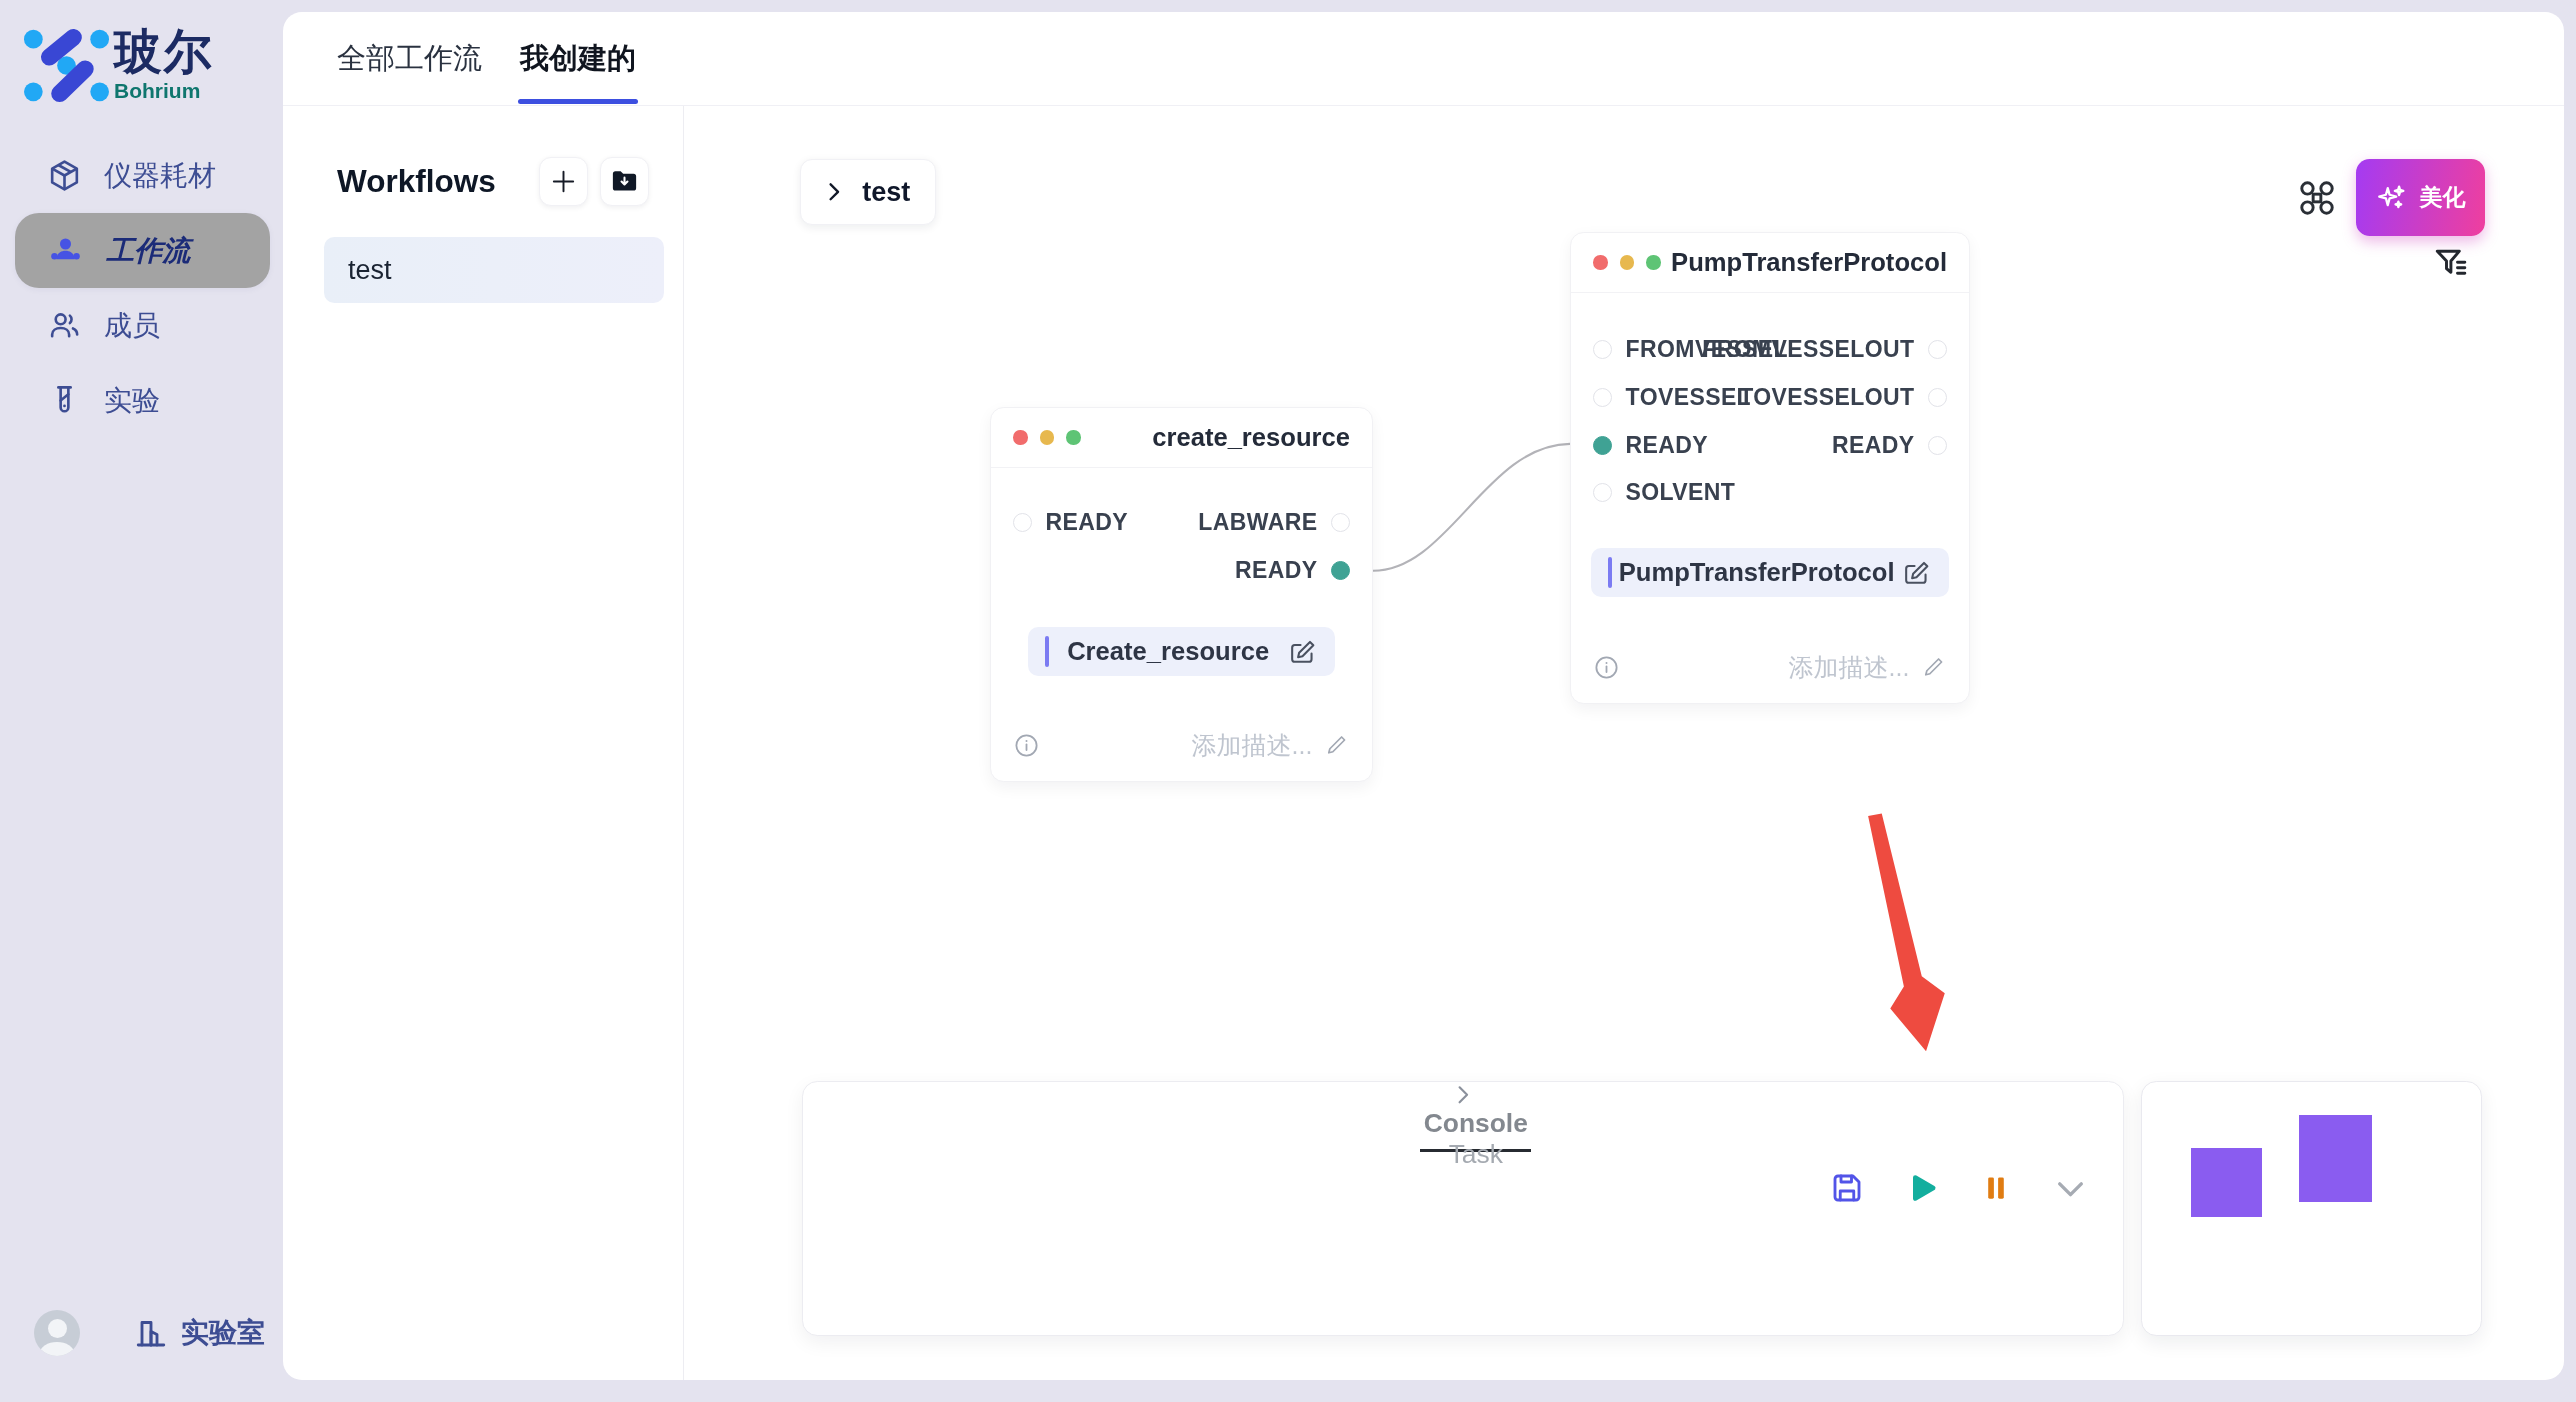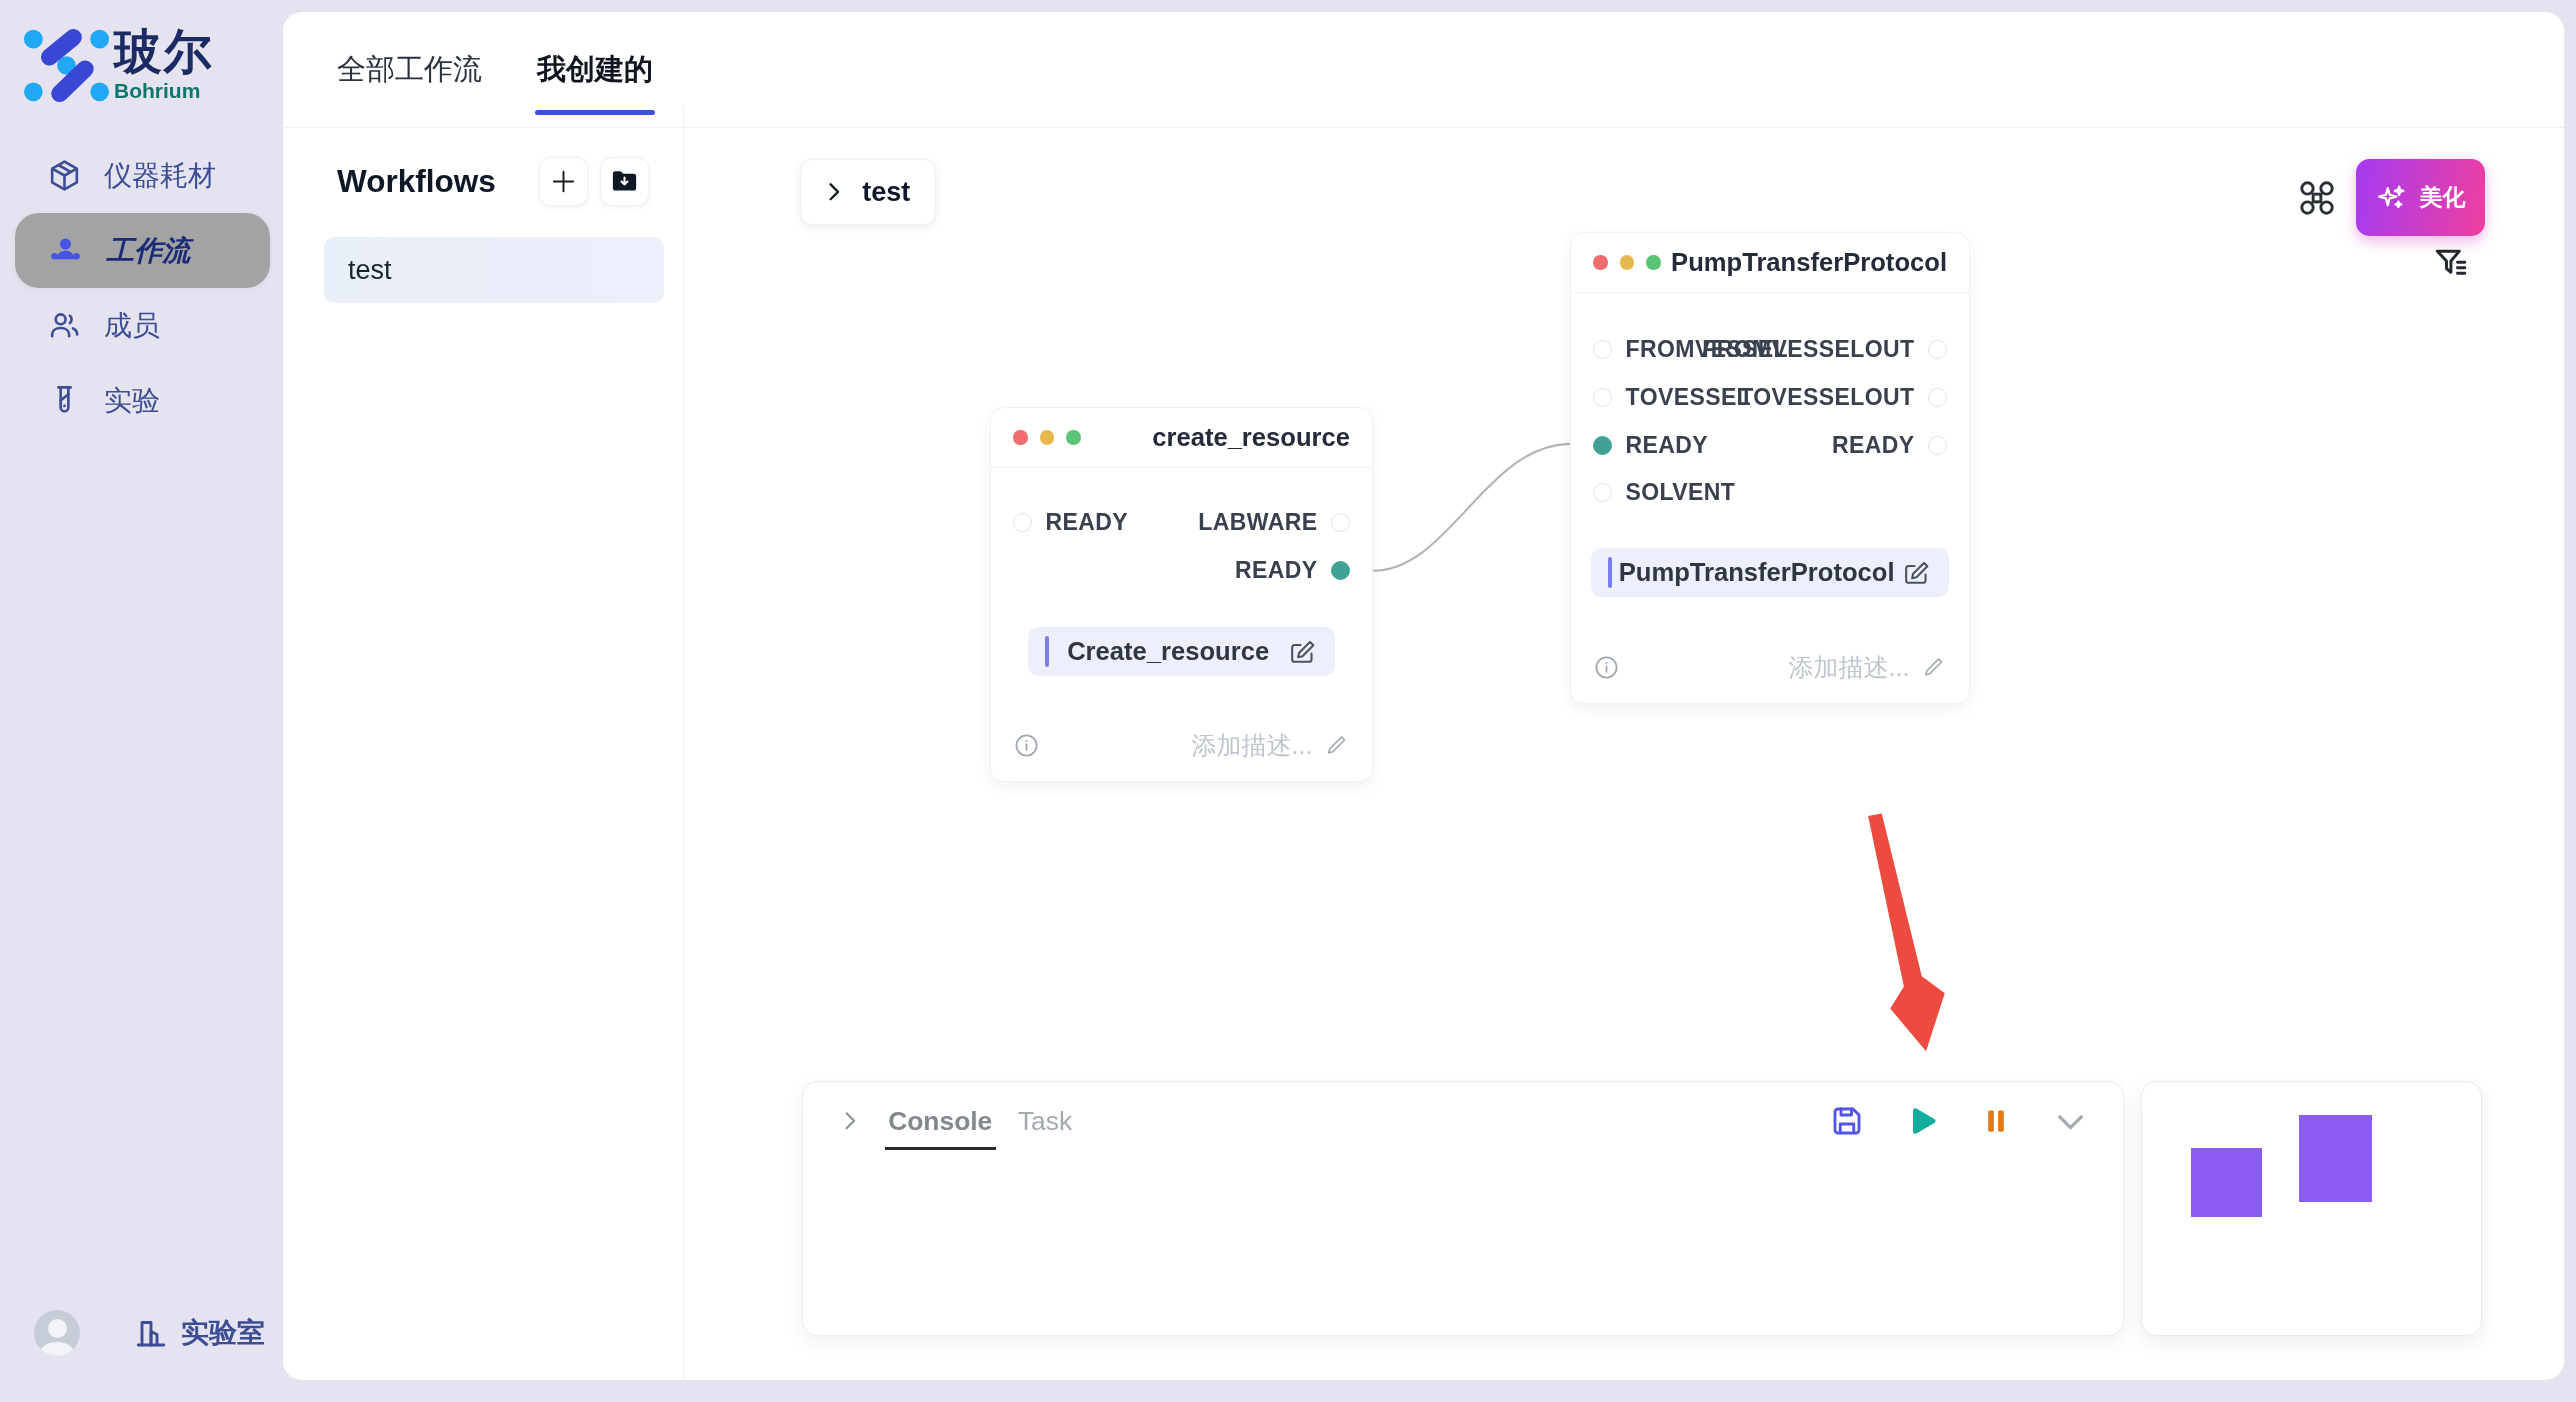--- a/index.html
+++ b/index.html
@@ -25,22 +25,22 @@
   .avatar { width:46px; height:46px; border-radius:50%; background:#C7CDD6; position:relative; overflow:hidden; }
   .avatar .head { position:absolute; left:13.6px; top:9.4px; width:19px; height:19px; border-radius:50%; background:#F2F4F7; }
   .avatar .body { position:absolute; left:6px; top:31.5px; width:34px; height:22px; border-radius:50%; background:#F2F4F7; }
   .lab-row { display:flex; align-items:center; gap:12px; margin-left:36px; }
   .lab-label { font-size:28px; color:#3D4D93; font-weight:600; }
 
   
   .card { position:absolute; left:283px; top:12px; width:2281px; height:1368px;
           background:#FFFFFF; border-radius:19px; }
 
-  .tabbar { position:absolute; left:0; top:0; width:2281px; height:116px;
-            display:flex; align-items:center; padding-left:54px; gap:55px;
+  .tabbar { position:absolute; left:0; top:0; width:2281px; height:94px;
+            display:flex; align-items:center; padding-left:54px; gap:38px;
             border-bottom:1.7px solid #F0F0F5; }
   .tab { font-size:29px; color:#2A3240; position:relative; cursor:pointer; padding:24px 0; }
   .tab.active { font-weight:800; color:#10151F; }
   .tab.active::after { content:""; position:absolute; left:-1.7px; right:-1.7px; bottom:-1.7px;
             height:5.1px; border-radius:3.4px; background:#3D4FE0; }
 
   
   .wf-panel { position:absolute; left:0; top:94px; width:401px; height:1274px; border-right:1.7px solid #EDEDF2; }
   .wf-head { display:flex; align-items:center; justify-content:space-between; padding:51px 34px 0 54px; }
   .wf-title { font-size:31.5px; font-weight:800; color:#0E1726; }
@@ -94,21 +94,21 @@
   .pill-bar { width:4.3px; height:31px; border-radius:2.6px; background:#7B7BF2; flex:none; }
   .pill-label { flex:1; text-align:center; font-size:25.6px; font-weight:700; color:#2E3545; }
   .node-foot { position:absolute; left:22px; right:22px; bottom:19px; height:34px;
                display:flex; align-items:center; justify-content:space-between; }
   .desc-wrap { display:flex; align-items:center; gap:12px; }
   .desc-text { font-size:25px; color:#BFC5CF; }
 
   
   .console { position:absolute; left:519px; top:1069px; width:1322px; height:255px; background:#fff;
              border:1.7px solid #ECECF1; border-radius:15.3px; box-shadow:0 6.8px 19px rgba(17,24,39,0.06); }
-  .console-head { display:flex; align-items:center; padding:0 34px; height:78px; }
+  .console-head { display:flex; align-items:center; padding:0 34px; height:78px;flex-direction:column; }
   .ctab { font-size:26.4px; position:relative; cursor:pointer; margin-left:25.6px; }
   .ctab.active { color:#83888F; font-weight:700; }
   .ctab.active::after { content:""; position:absolute; left:-3.4px; right:-3.4px; bottom:-13.6px; height:3.4px; background:#272B31; }
   .ctab.plain { color:#A4A9B0; }
   .console-actions { margin-left:auto; display:flex; align-items:center; gap:39px; }
   .cicon { cursor:pointer; display:flex; }
 
   
   .minimap { position:absolute; left:1858px; top:1069px; width:341px; height:255px; background:#fff;
              border:1.7px solid #E9E9EF; border-radius:15.3px; box-shadow:0 6.8px 19px rgba(17,24,39,0.07); cursor:pointer; }

